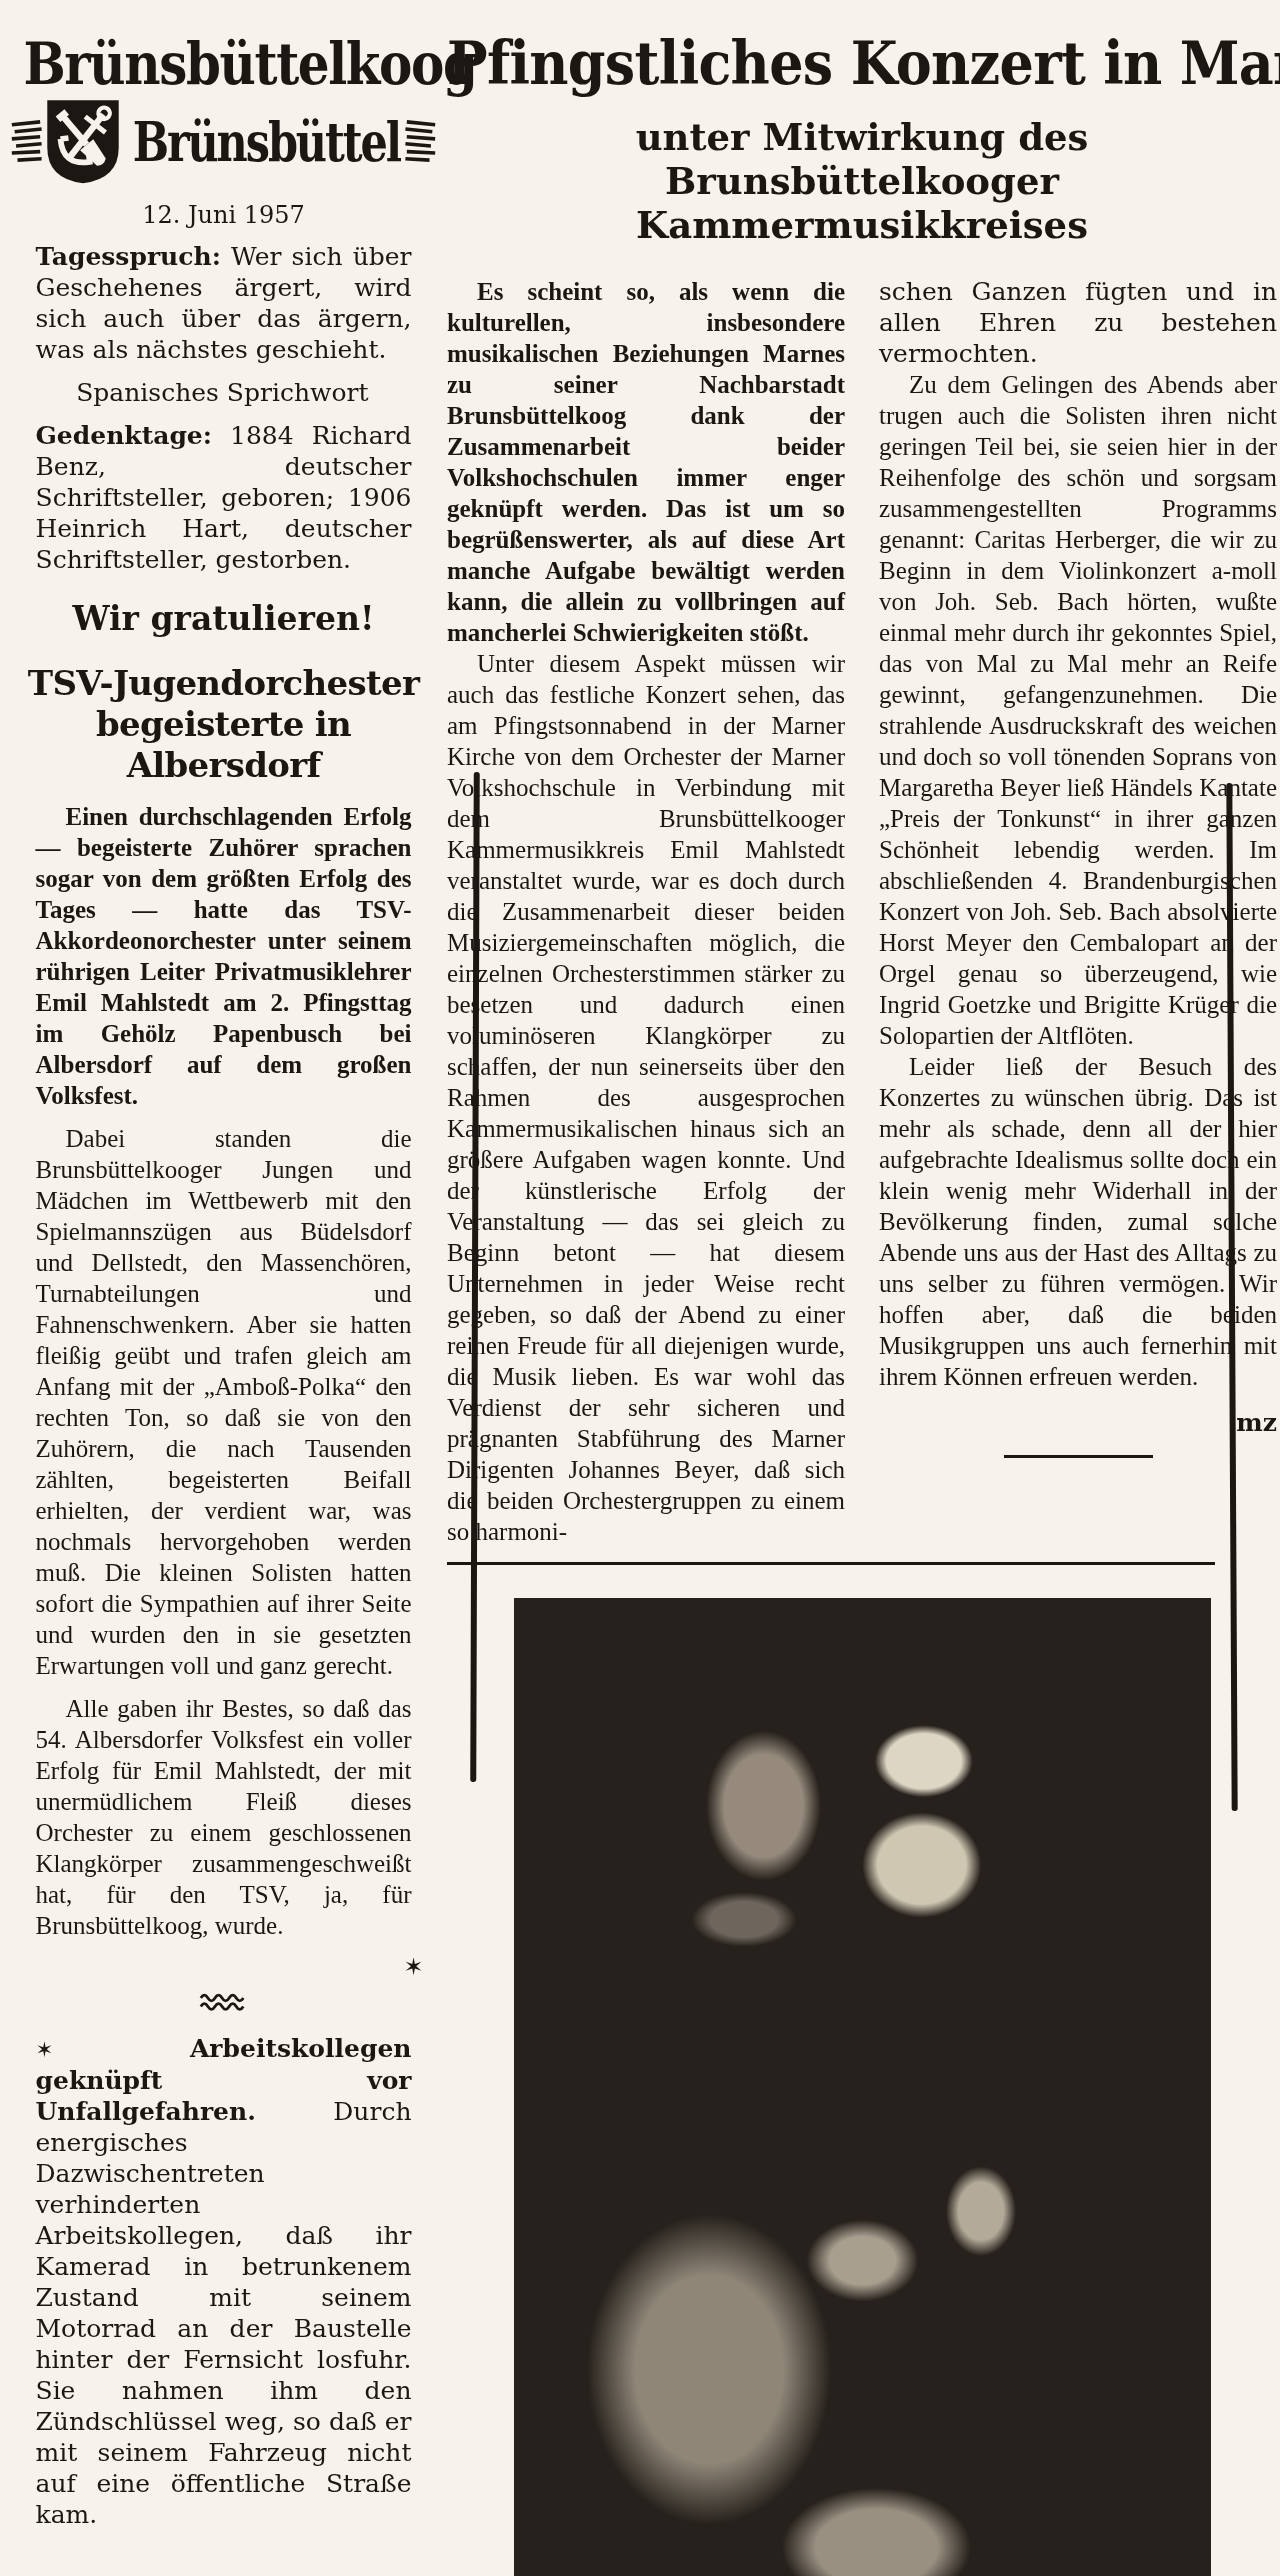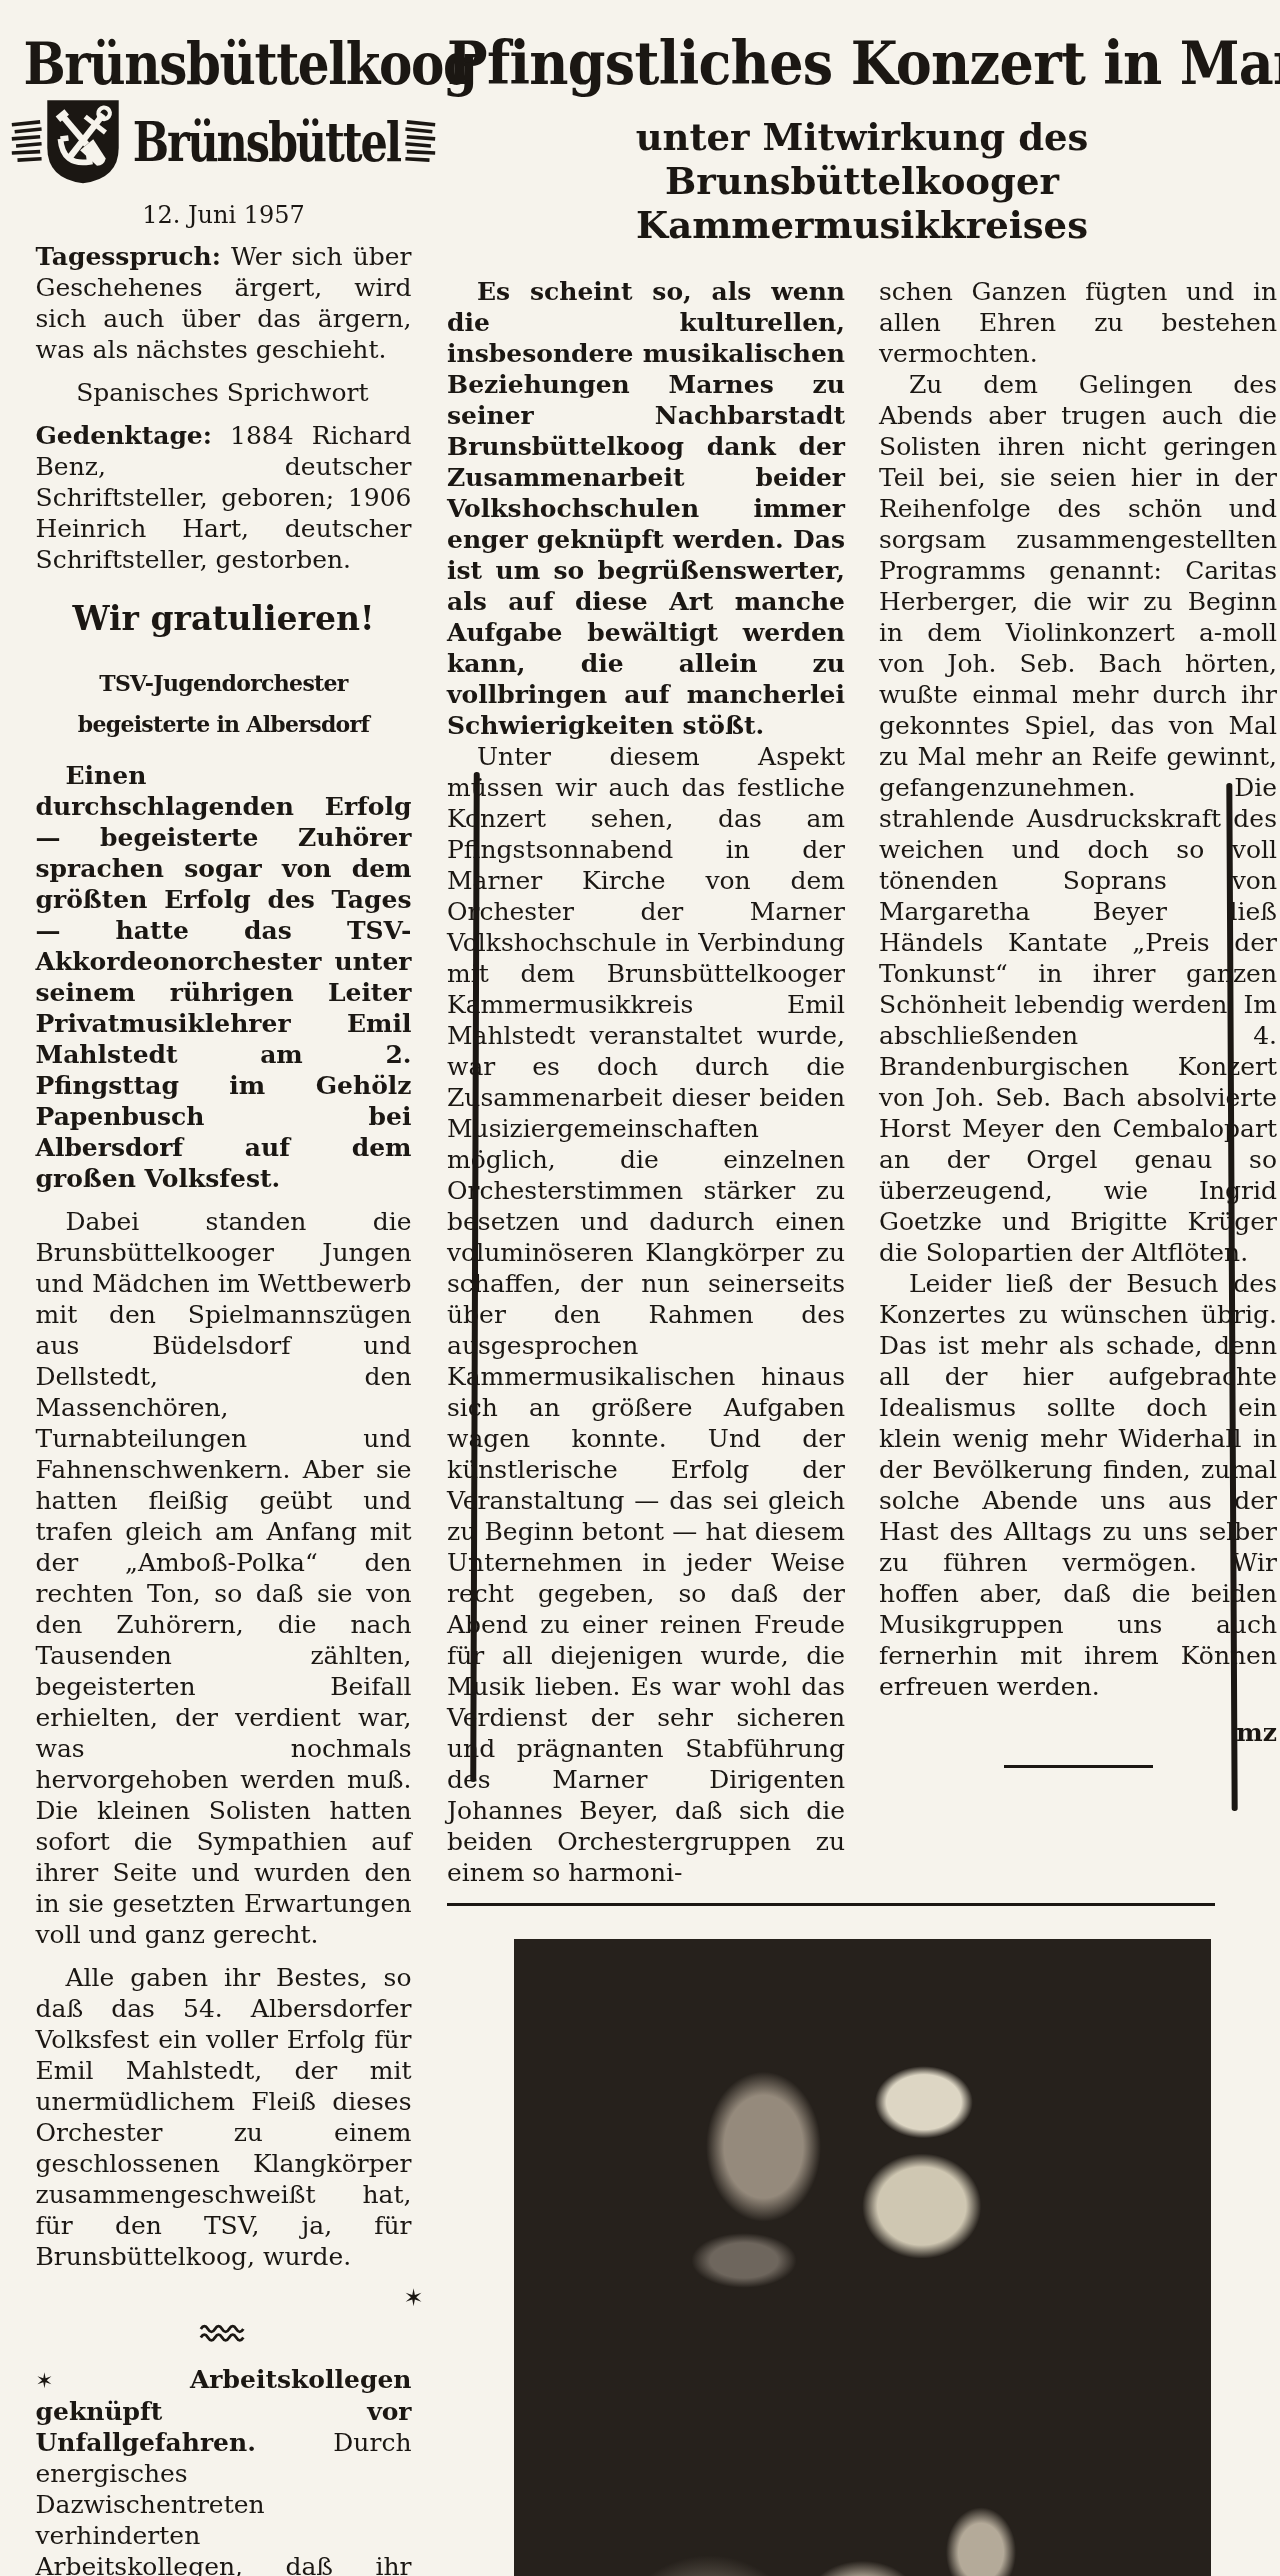--- a/index.html
+++ b/index.html
@@ -22,26 +22,26 @@
     font-weight:bold;font-size:43px;letter-spacing:-2.1px;white-space:nowrap;
     transform:scaleY(1.25);margin:0 4.3px;
   }
   .flourish{flex:0 0 auto;}
   .flourish.right{transform:scaleX(-1);}
   .shield{flex:0 0 auto;margin-right:5.7px;}
   .date-line{text-align:center;font-weight:normal;font-size:24px;margin-top:12.8px;}
   p.body, .body-p{
     font-size:25px;line-height:31px;text-align:justify;margin:12px;
   }
-  .indent{text-indent:30px;}
+  .indent{text-indent:30px;font-family:Liberation Serif, serif;}
   .lead{font-weight:bold;}
   .marker{font-size:21.3px;display:inline-block;margin-right:7.1px;}
   .tag-block{margin-top:18.5px;}
   .gratulieren{font-size:33px;font-weight:bold;text-align:center;margin:24px 0 11.4px 0;}
-  .tsv-head{font-size:22px;font-weight:bold;text-align:center;line-height:41px;margin:25.6px 0 14.2px 0;letter-spacing:-0.7px;}
+  .tsv-head{font-size:34px;font-weight:bold;text-align:center;line-height:41px;margin:25.6px 0 14.2px 0;letter-spacing:-0.7px;}
   .star-end{text-align:right;font-size:24px;margin-top:2.8px;}
   .squiggle-wrap{text-align:center;margin:12.8px 0 18.5px 0;}
   .news-item{margin-top:8.5px;}
   
   .main-col{position:absolute;left:447px;top:27px;width:830px;}
   .headline{
     font-size:54px;font-weight:bold;text-align:center;white-space:nowrap;
     letter-spacing:-0.7px;transform:scaleY(1.12);transform-origin:top center;
   }
   .subtitle{font-size:37px;font-weight:bold;text-align:center;margin-top:24px;}

